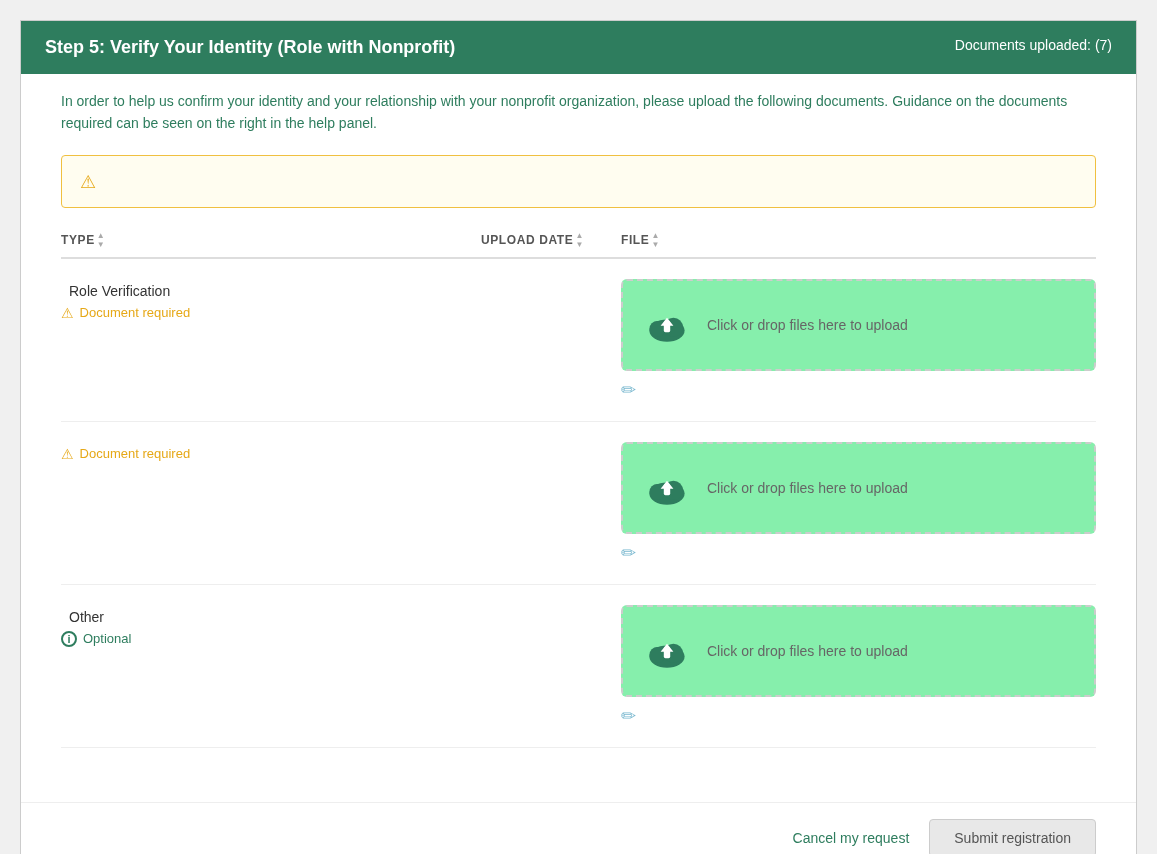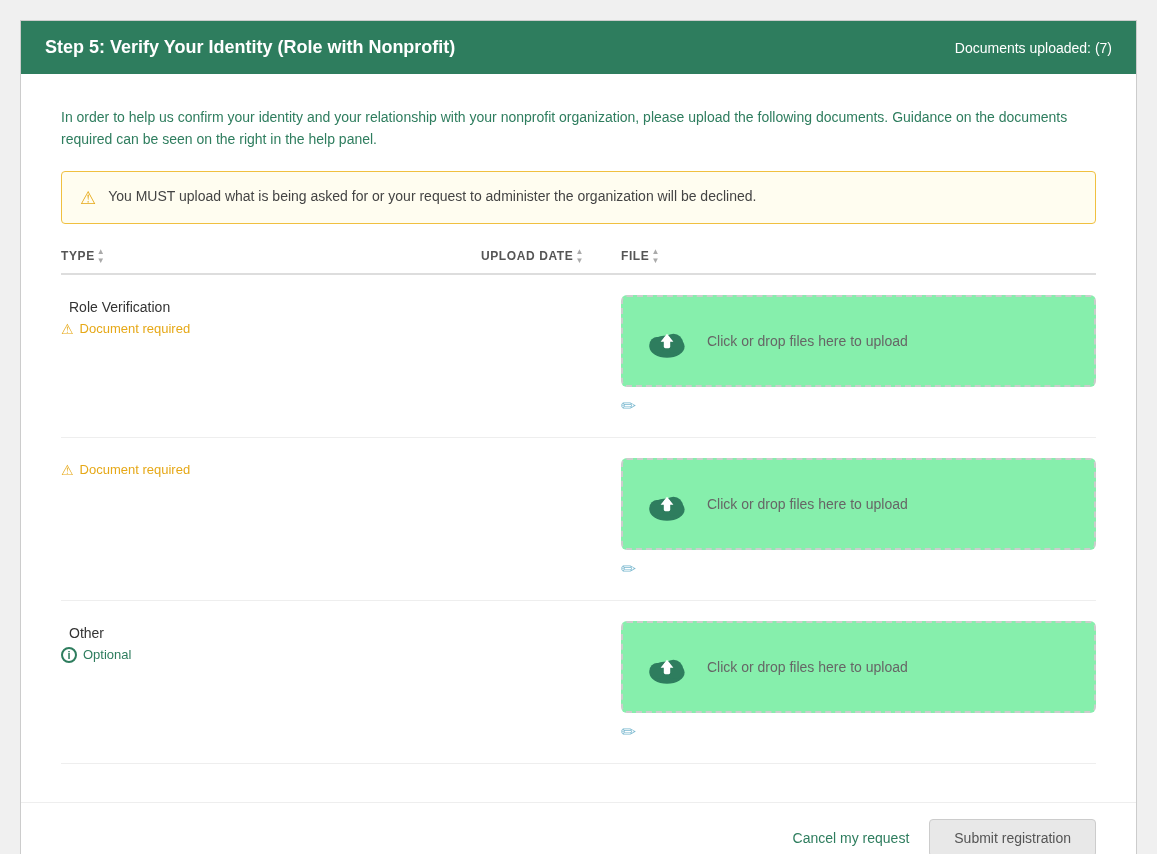--- a/index.html
+++ b/index.html
@@ -19,31 +19,30 @@
       border: 1px solid #ccc;
       display: flex;
       flex-direction: column;
     }
     .header {
       background: #2e7d5e;
       color: white;
       padding: 16px 24px;
       display: flex;
       justify-content: space-between;
-      align-items: center;
     }
     .header-title {
       font-size: 18px;
       font-weight: 600;
     }
     .header-docs {
       font-size: 14px;
     }
     .content {
-      padding: 32px 40px;
+      padding: 16px 40px;
       flex: 1;
       display: flex;
       flex-direction: column;
     }
     .intro-text {
       color: #2e7d5e;
       font-size: 14px;
       line-height: 1.6;
       margin-bottom: 20px;
     }
@@ -209,21 +208,20 @@
     <span class="header-title">Step 5: Verify Your Identity (Role with Nonprofit)</span>
     <span class="header-docs">Documents uploaded: (7)</span>
   </div>
 
   <div class="content">
 
     <p class="intro-text">In order to help us confirm your identity and your relationship with your nonprofit organization, please upload the following documents. Guidance on the documents required can be seen on the right in the help panel.</p>
 
     <div class="warning-box">
       <span class="warning-icon">⚠</span>
-      <span class="warning-text">You MUST upload what is being asked for or your request to administer the organization will be declined.</span>
     </div>
 
     <div class="table-container">
 
       <div class="table-header">
         <div class="col-header">
           <span>TYPE</span>
           <span class="sort-arrows">
             <span class="sort-arrow">▲</span>
             <span class="sort-arrow">▼</span>

